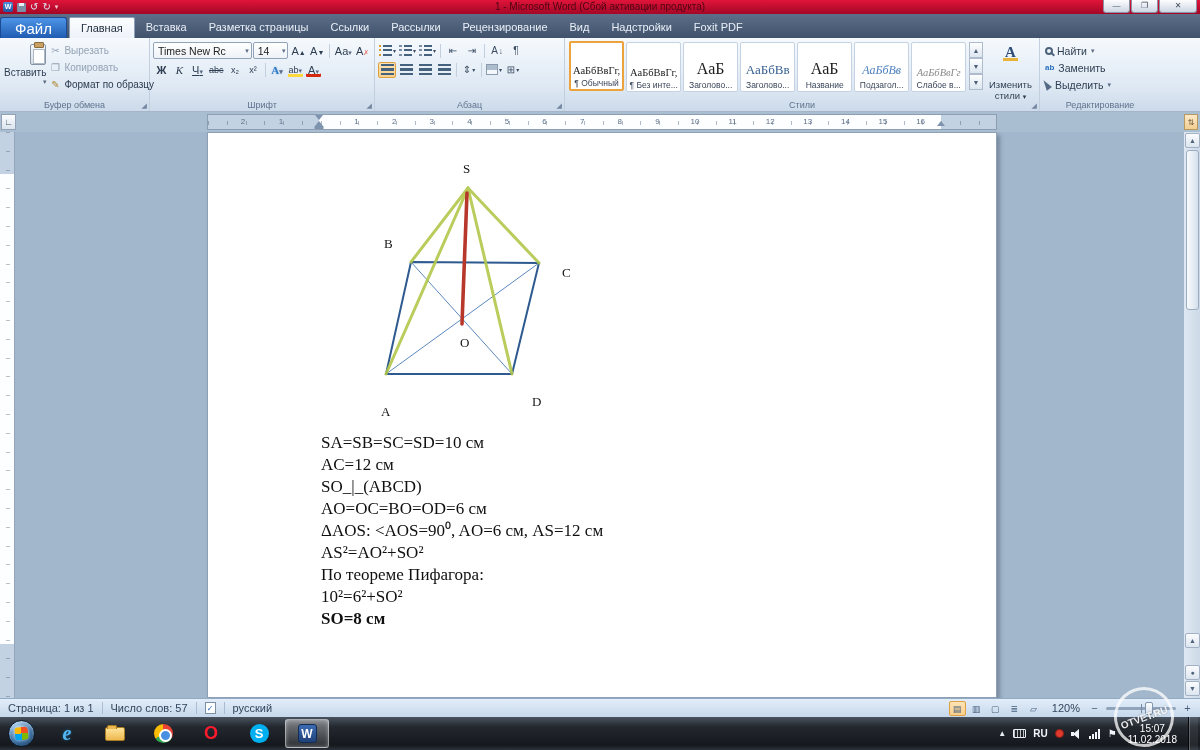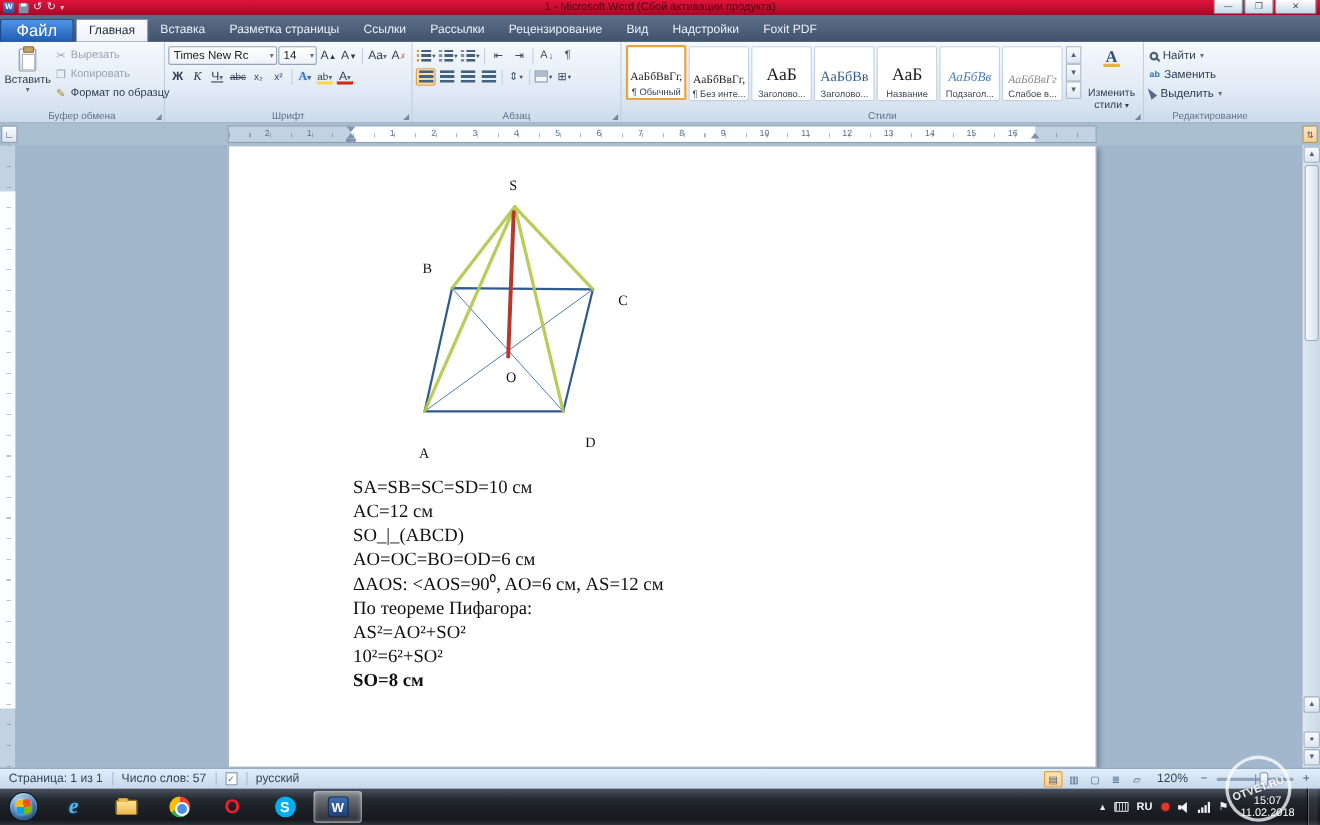--- a/index.html
+++ b/index.html
@@ -29,21 +29,21 @@
   
   .ribbon{position:absolute;top:38px;left:0;right:0;height:74px;background:linear-gradient(#f5f9fd,#dfe9f4 65%,#ccdaea);border-bottom:1px solid #a4b5ca;display:flex;z-index:19;}
   .rgroup{position:relative;height:100%;border-right:1px solid #c2cfdf;padding:3px 3px 13px 3px;flex:0 0 auto;}
   .rgroup-label{position:absolute;bottom:0;left:0;right:0;text-align:center;font-size:9px;color:#60748e;line-height:12px;white-space:nowrap;}
   .launcher{position:absolute;bottom:1px;right:2px;font-size:7px;color:#7487a0;}
   .rrow{display:flex;align-items:center;height:19px;gap:1px;}
   .vsep{width:1px;height:14px;background:#c3cfdd;margin:0 2px;}
 
   
   .clip-wrap{display:flex;height:100%;}
-  .paste-btn{width:46px;display:flex;flex-direction:column;align-items:center;padding-top:2px;border:1px solid transparent;border-radius:3px;}
+  .paste-btn{width:46px;display:flex;flex-direction:column;align-items:flex-end;padding-top:2px;border:1px solid transparent;border-radius:3px;}
   .clipboard-icon{width:16px;height:21px;background:linear-gradient(#f6f8fb,#d7dee8);border:1px solid #8894a6;border-radius:2px;position:relative;margin-bottom:2px;}
   .clipboard-icon::before{content:"";position:absolute;top:-3px;left:3px;width:8px;height:4px;background:#c9a263;border:1px solid #8a6d3f;border-radius:1px;}
   .clipboard-icon::after{content:"";position:absolute;top:4px;left:2px;width:10px;height:13px;background:#fff;border:1px solid #aeb9c6;}
   .paste-label{font-size:10px;color:#2e3e52;}
   .paste-btn .da{font-size:7px;color:#5e7term;}
   .clip-small{display:flex;flex-direction:column;justify-content:flex-start;gap:2px;padding-top:2px;}
   .sbtn{display:flex;align-items:center;gap:3px;font-size:10px;height:15px;padding:0 2px;border-radius:2px;white-space:nowrap;}
   .sbtn .ic{font-size:10px;width:12px;text-align:center;}
   .dis{color:#94a3b5;}
 
@@ -452,22 +452,22 @@
         <text x="23" y="263">A</text>
         <text x="174" y="253">D</text>
       </svg>
 
       <div class="doc-text">
         <div class="dline">SA=SB=SC=SD=10 см</div>
         <div class="dline">AC=12 см</div>
         <div class="dline">SO_|_(ABCD)</div>
         <div class="dline">AO=OC=BO=OD=6 см</div>
         <div class="dline">ΔAOS: &lt;AOS=90⁰, AO=6 см, AS=12 см</div>
+        <div class="dline">AS²=AO²+SO²</div>
         <div class="dline">По теореме Пифагора:</div>
-        <div class="dline">AS²=AO²+SO²</div>
         <div class="dline">10²=6²+SO²</div>
         <div class="dline bold">SO=8 см</div>
       </div>
     </div>
 
     <div class="v-scroll">
       <div class="vs-btn" style="top:1px;">▲</div>
       <div class="vs-thumb"></div>
       <div class="vs-btn vs-prev">▲</div>
       <div class="vs-btn vs-ball">●</div>

